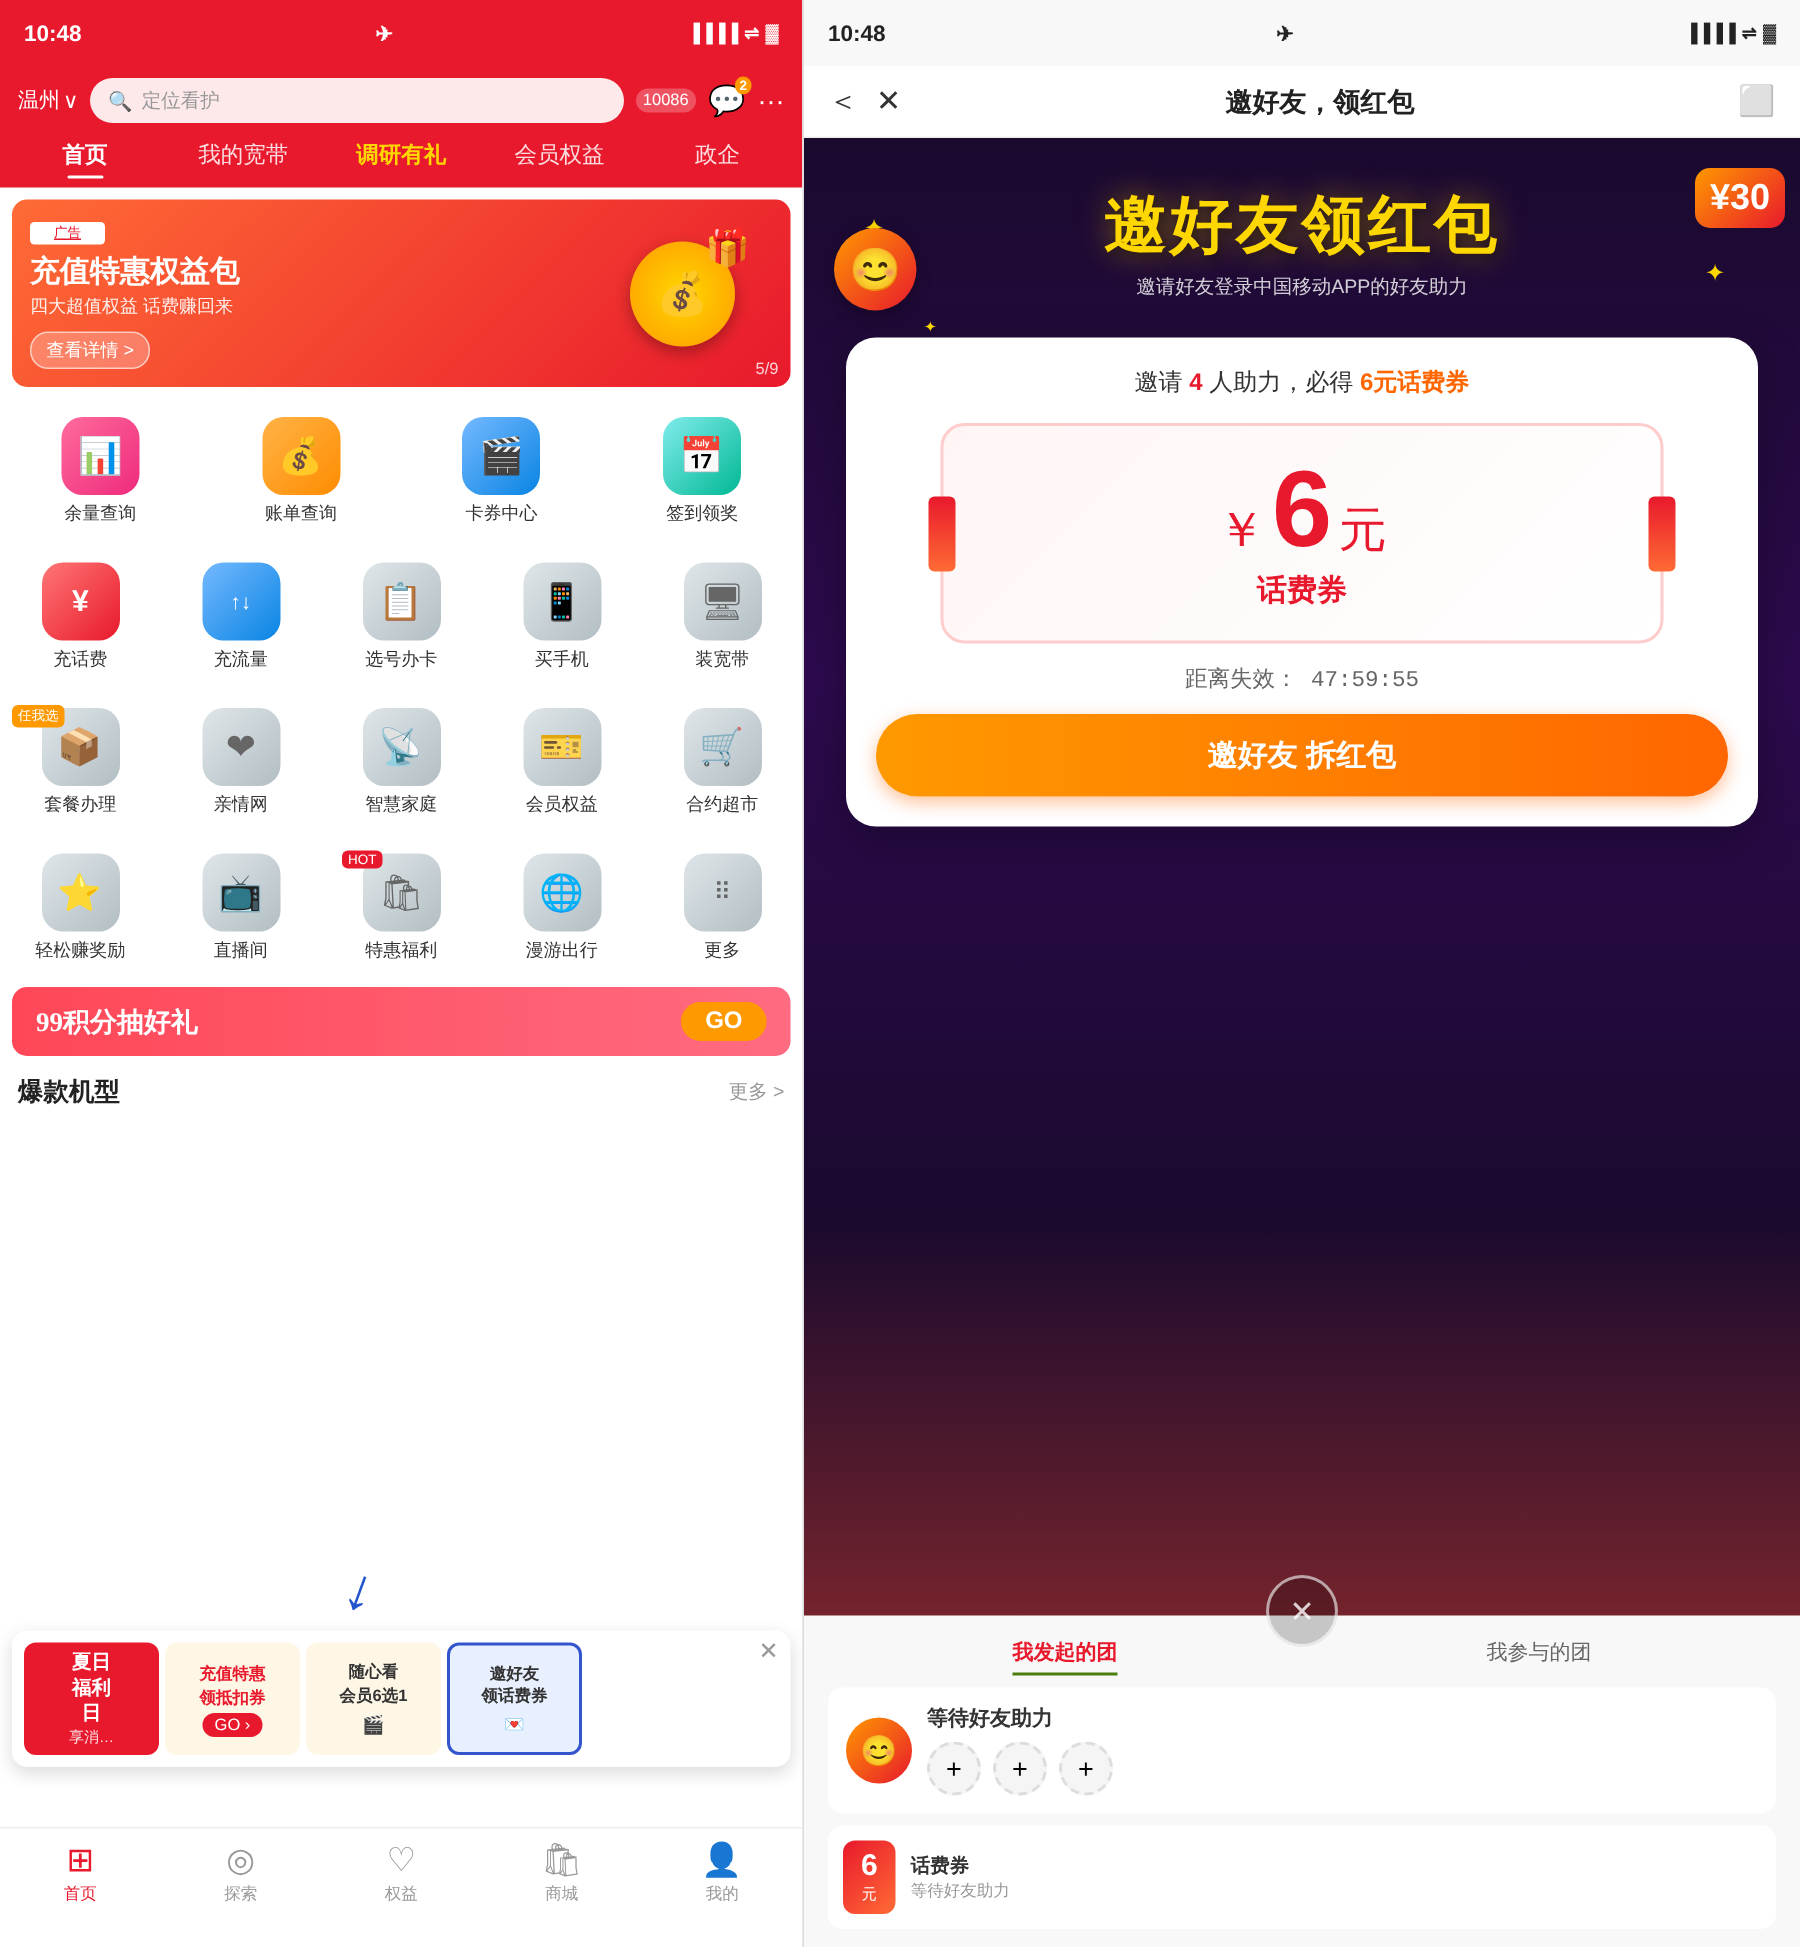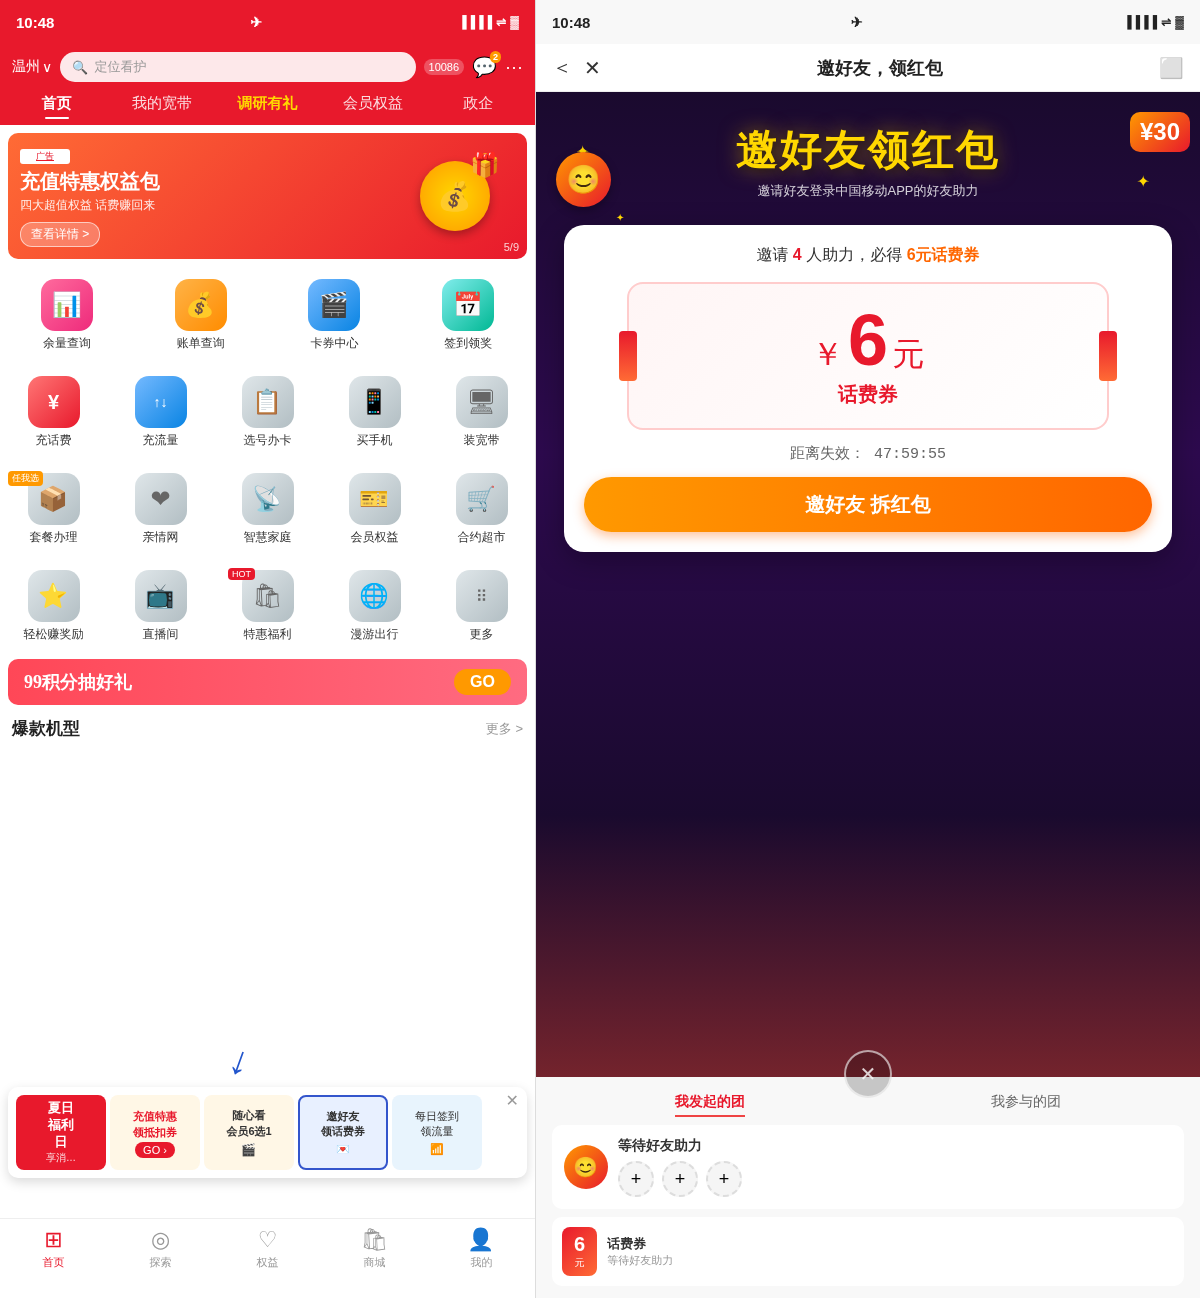--- a/index.html
+++ b/index.html
@@ -498,21 +498,21 @@
       margin-bottom: 8px;
     }
     .b-tab {
       font-size: 14px;
       color: #666;
       padding: 4px 0;
     }
     .b-tab.active {
       color: #e8192c;
       font-weight: 700;
-      border-bottom: 2px solid #ef4444;
+      border-bottom: 2px solid #4d7c0f;
     }
 
     .team-card {
       background: #fff;
       border-radius: 10px;
       padding: 12px;
       display: flex;
       align-items: center;
       gap: 10px;
     }
@@ -734,24 +734,20 @@
         <div style="margin-top:4px;">
           <span style="font-size:12px;">🎬</span>
         </div>
       </div>
 
       <div class="notif-card" style="width:90px;border:2.5px solid #3355cc;background:#e8f0ff;">
         <div style="font-size:11px;line-height:1.4;color:#333;font-weight:600;">邀好友<br>领话费券</div>
         <div style="margin-top:4px;">💌</div>
       </div>
 
-      <div class="notif-card blue-bg" style="width:90px;">
-        <div style="font-size:11px;line-height:1.4;color:#333;">每日签到<br>领流量</div>
-        <div style="margin-top:4px;">📶</div>
-      </div>
     </div>
     <span class="notif-close">✕</span>
   </div>
 
   <div class="bottom-nav">
     <div class="bottom-nav-item active">
       <span class="bottom-nav-icon">⊞</span>
       <span>首页</span>
     </div>
     <div class="bottom-nav-item">

